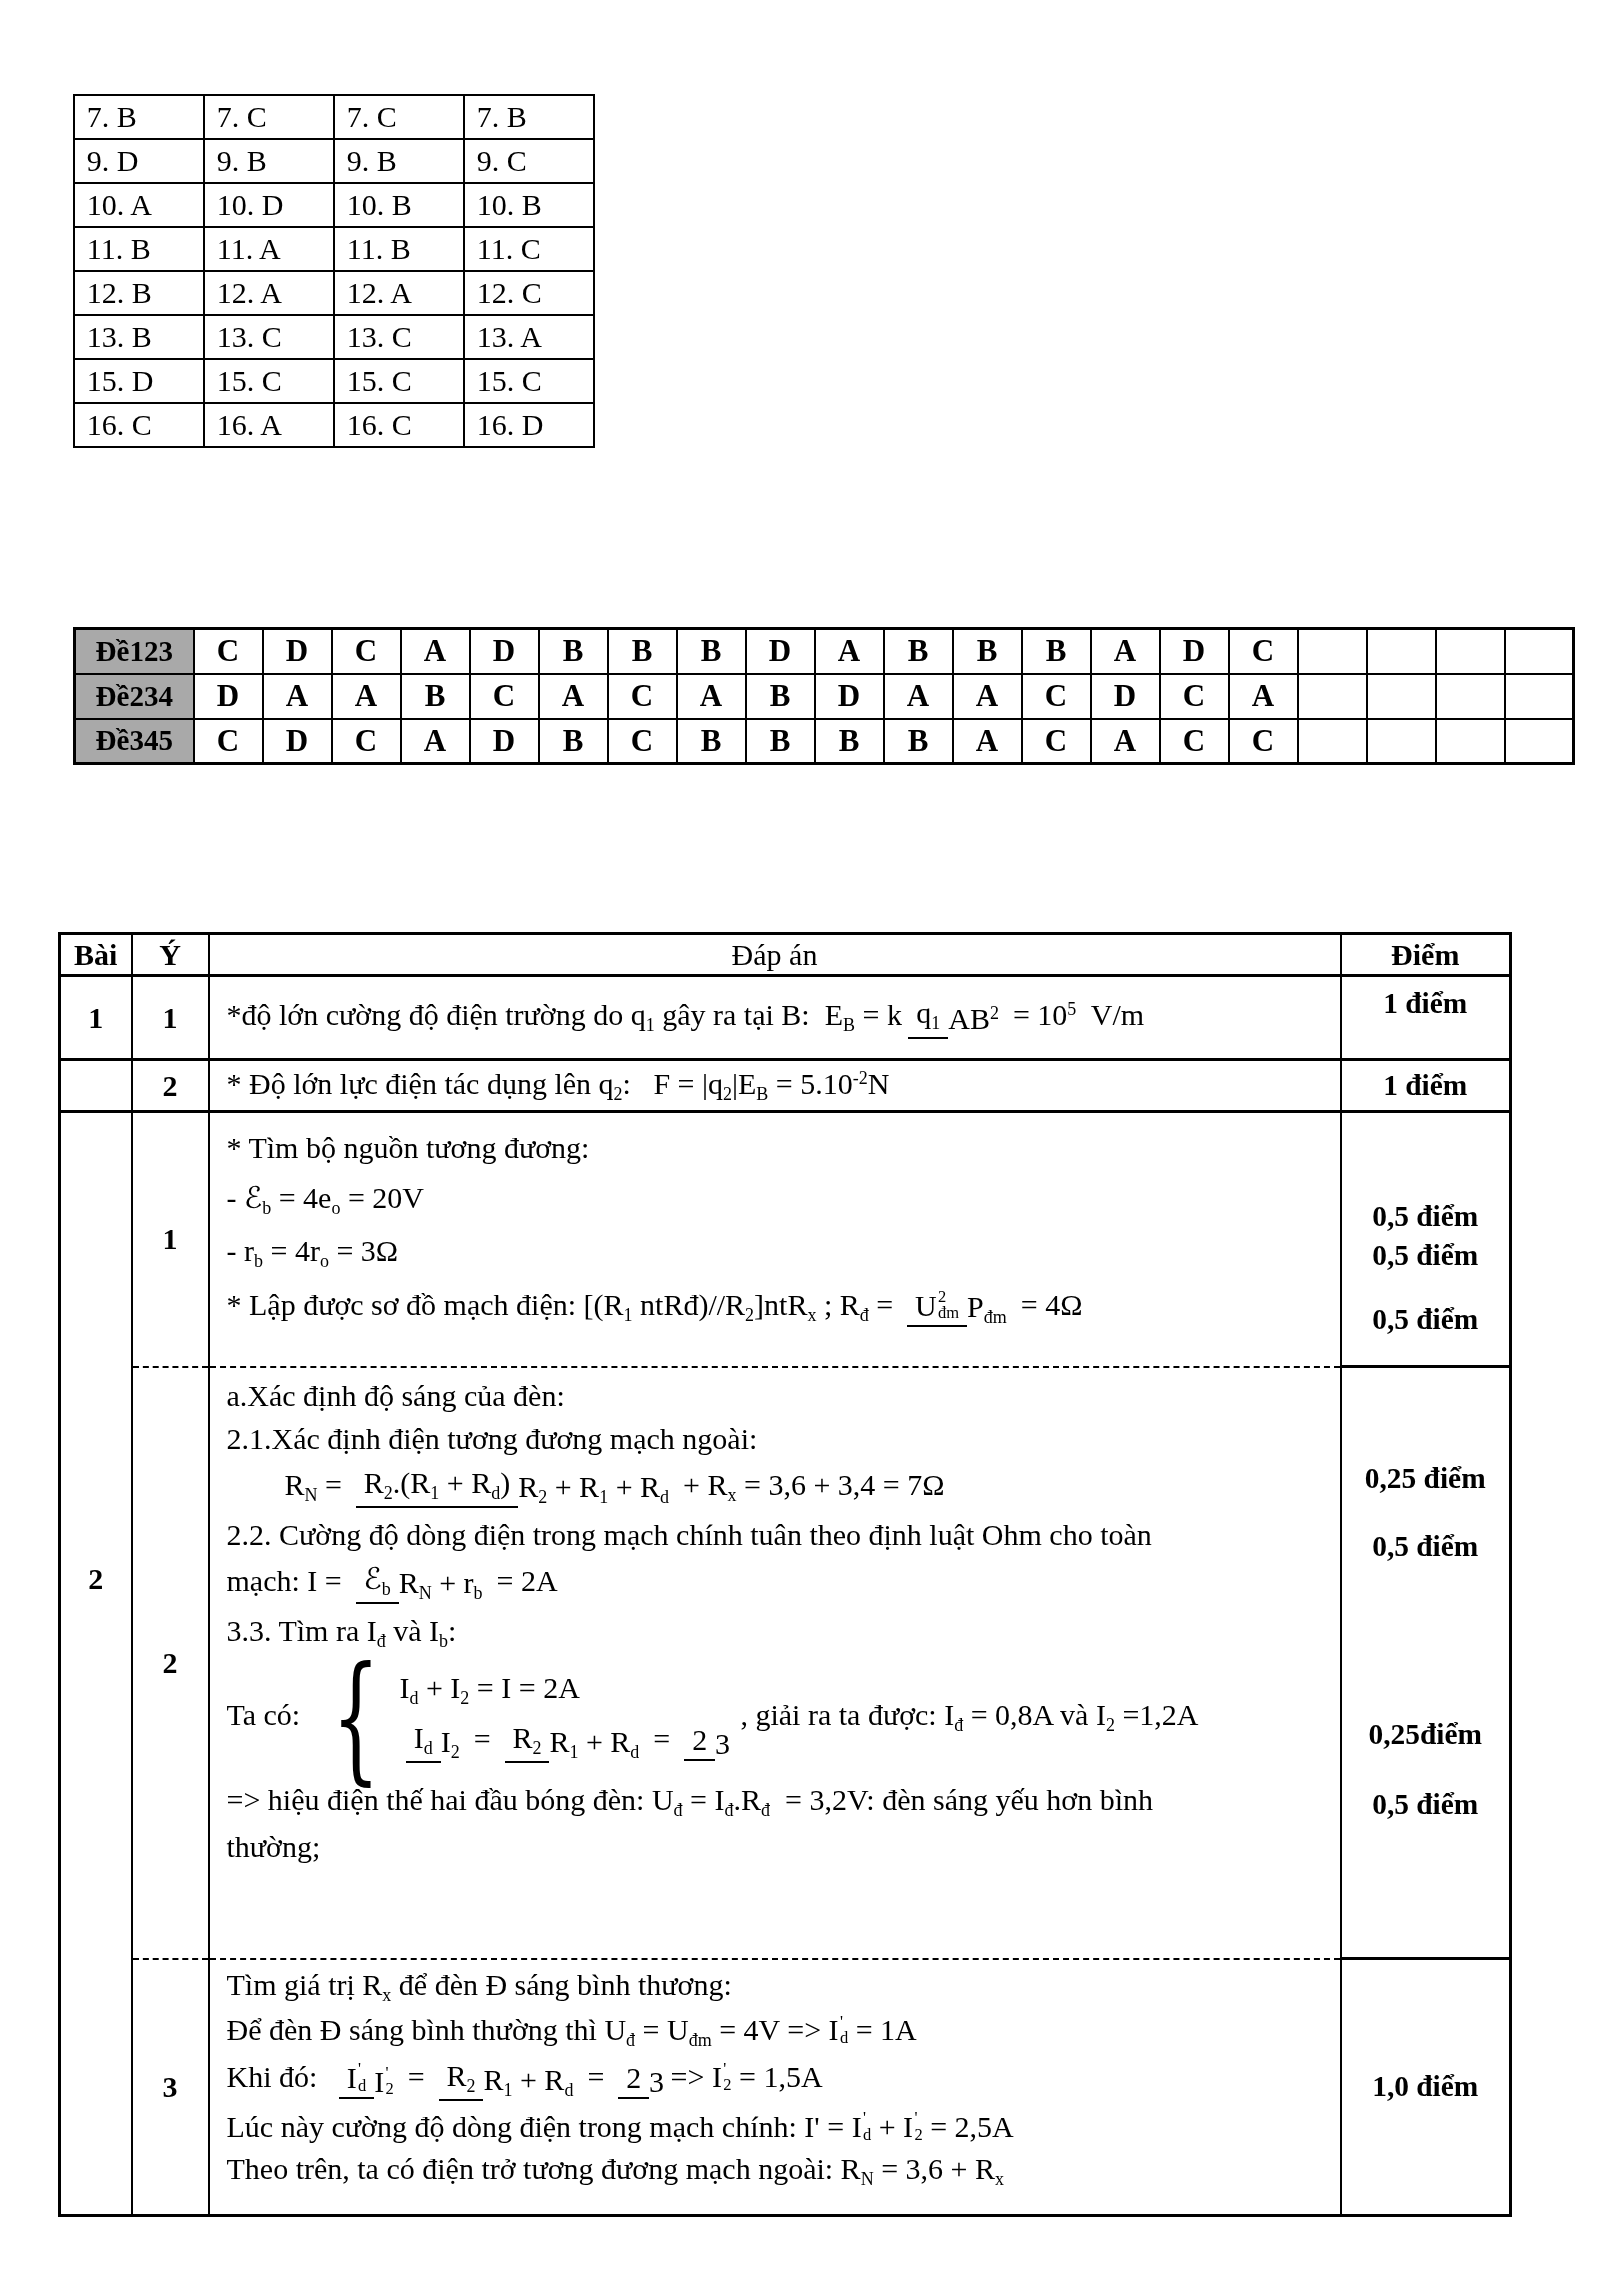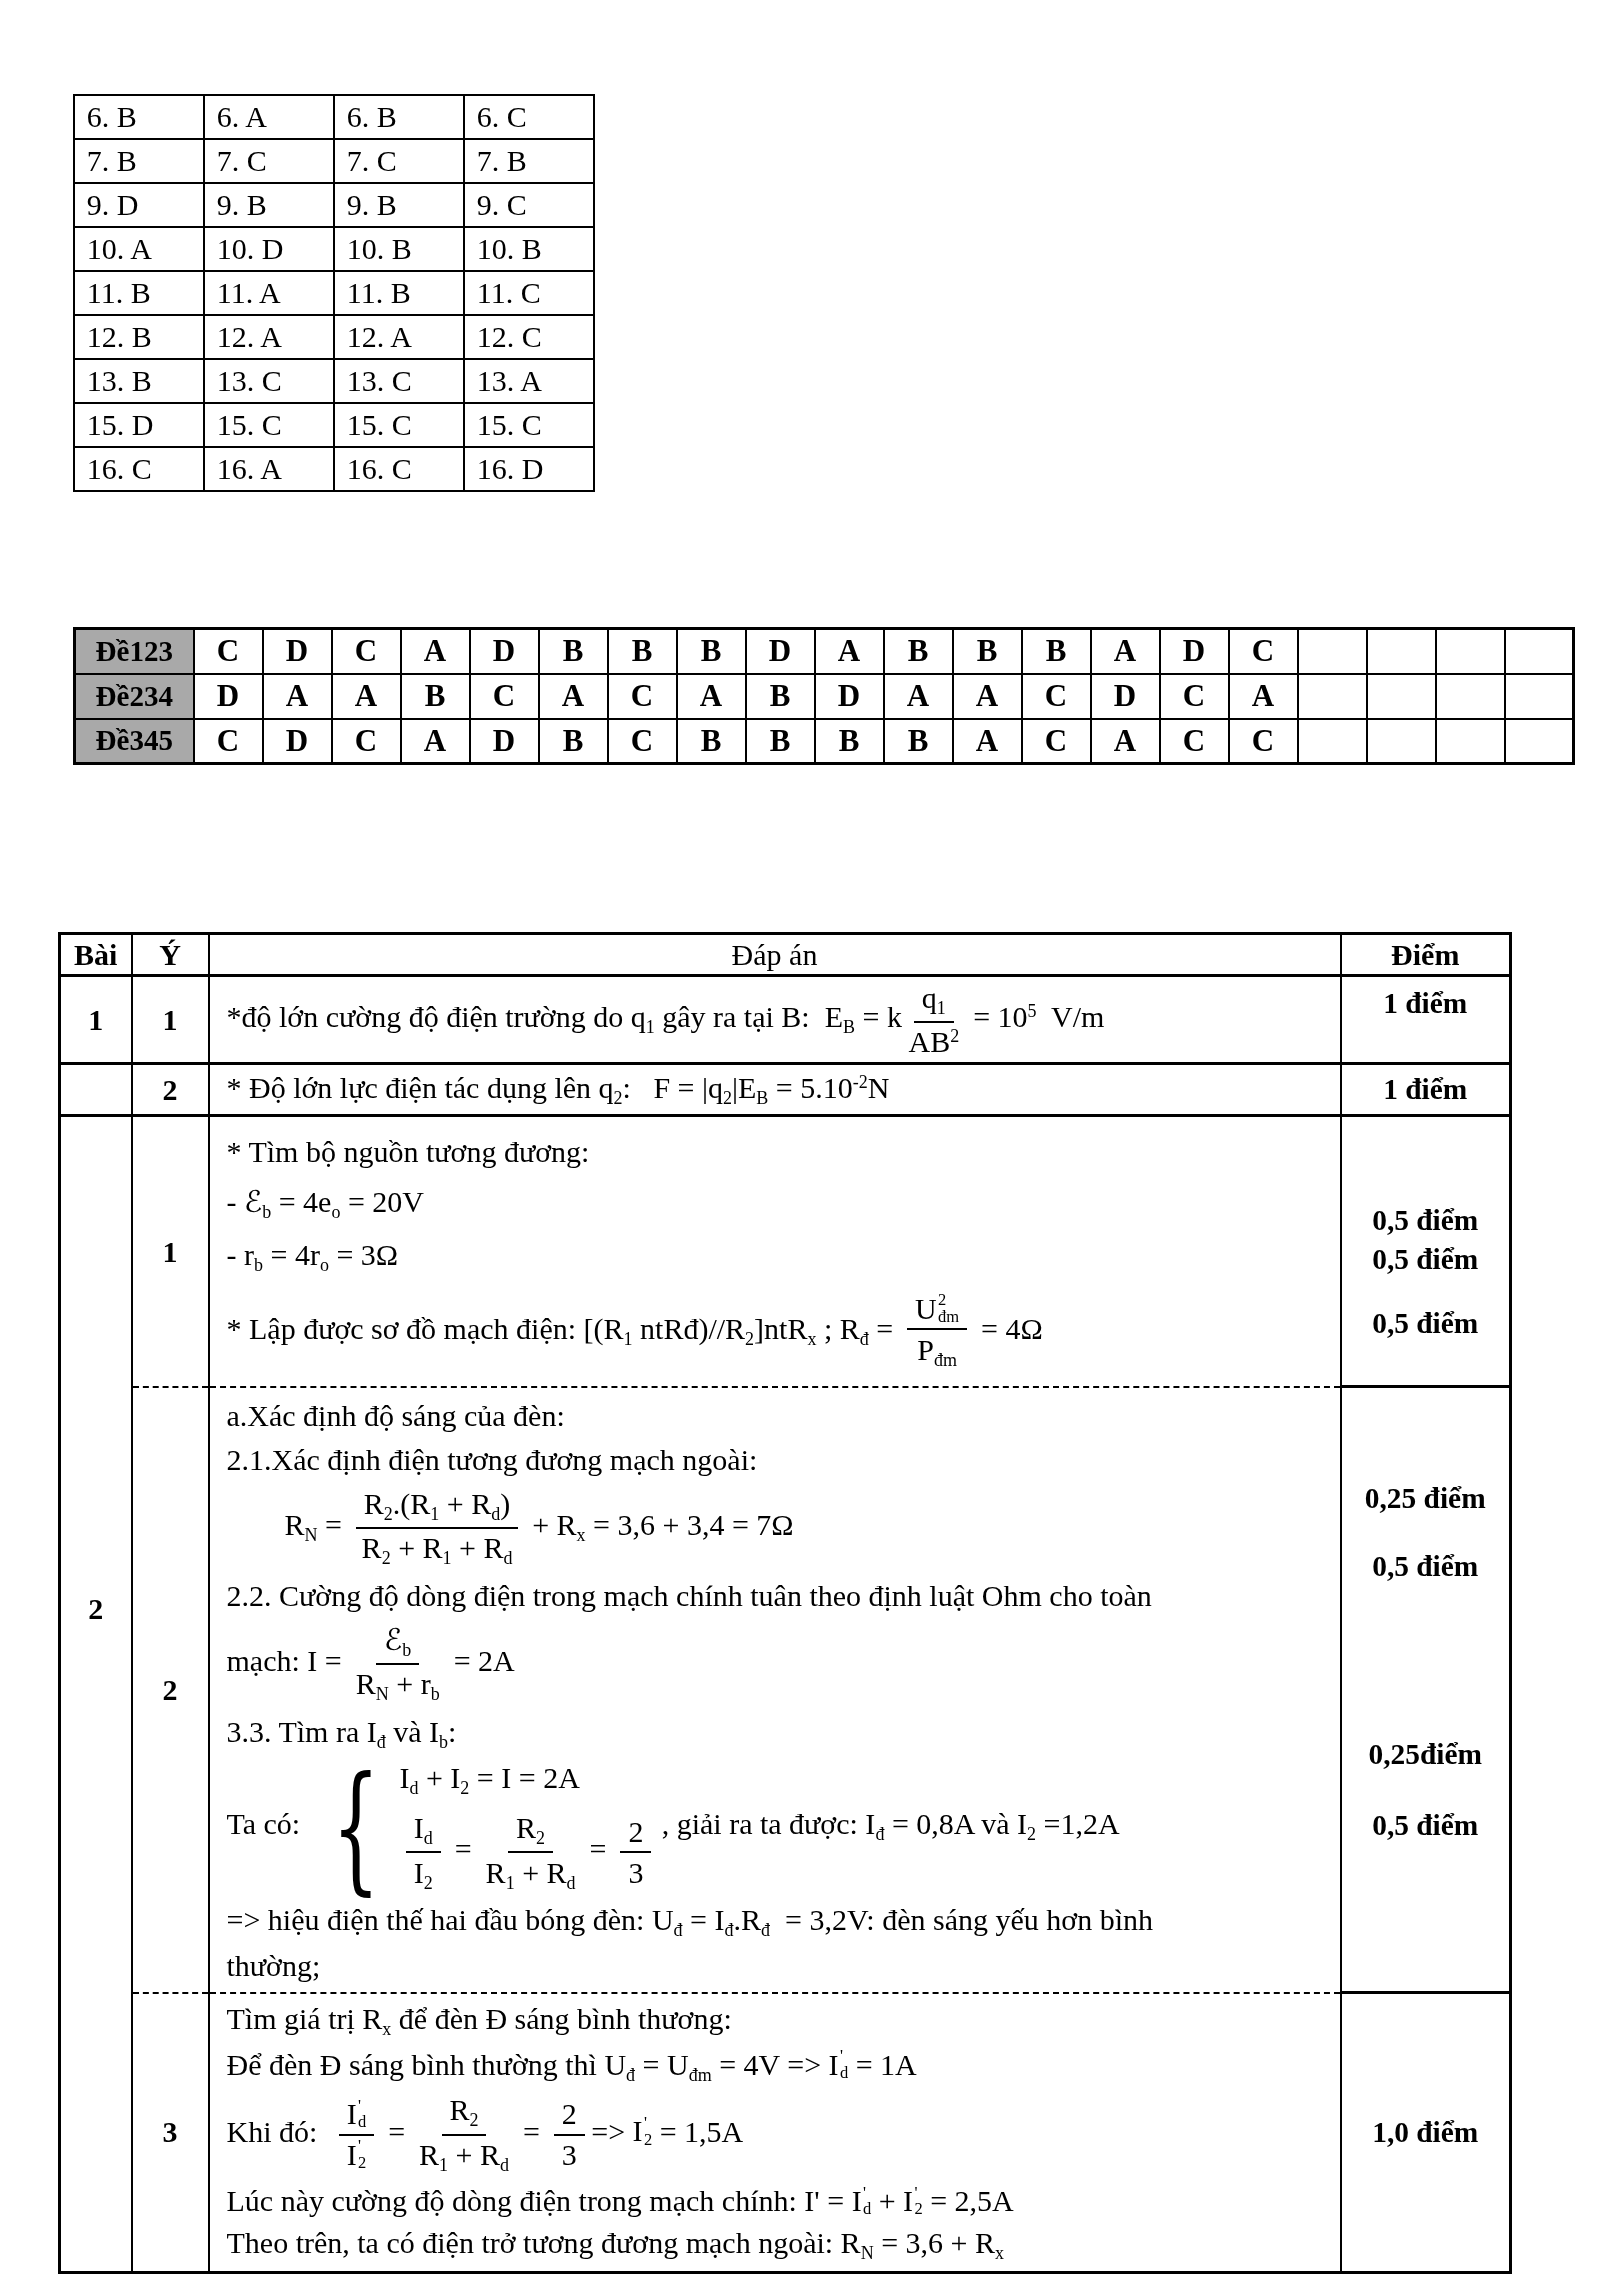--- a/index.html
+++ b/index.html
@@ -52,21 +52,21 @@
   .sr3 td.dap{padding-top:15.7px;}
   .sr4 .line{margin-bottom:5.2px;}
   .sr4 td.dap{padding-top:9.2px;}
   .sr5 .line{margin-bottom:3.9px;}
   .sr5 td.dap{padding-top:6.5px;}
   .sr1 .line,.sr2 .line{margin-bottom:0;}
   .line.ind{padding-left:58px;}
   .tx{white-space:pre-wrap;}
   .sb{font-size:.6em;vertical-align:-0.35em;}
   .sp{font-size:.6em;vertical-align:.55em;}
-  .frac{display:inline-flex;flex-direction:column;align-items:center;vertical-align:middle;
+  .frac{display:inline-flex;align-items:center;vertical-align:middle;
         margin:2.6px 6.5px;line-height:1.12;text-align:center;}
   .frac .num{border-bottom:2.6px solid #000;padding:0 7.9px 2.6px;}
   .frac .den{padding-top:2.6px;}
   .ssw{display:inline-flex;align-items:center;}
   .ss{display:inline-flex;flex-direction:column;align-items:flex-start;font-size:.55em;
       line-height:1;margin-left:1.3px;}
   .ss-p{min-height:.85em;}
   .sys{display:inline-flex;align-items:center;vertical-align:middle;margin:0 3.9px;}
   .brace{font-size:4.6em;font-weight:400;line-height:.85;transform:scaleX(.55);display:inline-block;
          font-family:"DejaVu Serif",serif;}
@@ -79,26 +79,20 @@
 <div class="page">
 
   <table class="t1">
     <colgroup>
         <col style="width:130px">
         <col style="width:130px">
         <col style="width:130px">
         <col style="width:130px">
       </colgroup>
     <tbody id="t1body">
-        <tr>
-          <td>6. B</td>
-          <td>6. A</td>
-          <td>6. B</td>
-          <td>6. C</td>
-        </tr>
         <tr>
           <td>7. B</td>
           <td>7. C</td>
           <td>7. C</td>
           <td>7. B</td>
         </tr>
         <tr>
           <td>9. D</td>
           <td>9. B</td>
           <td>9. B</td>

